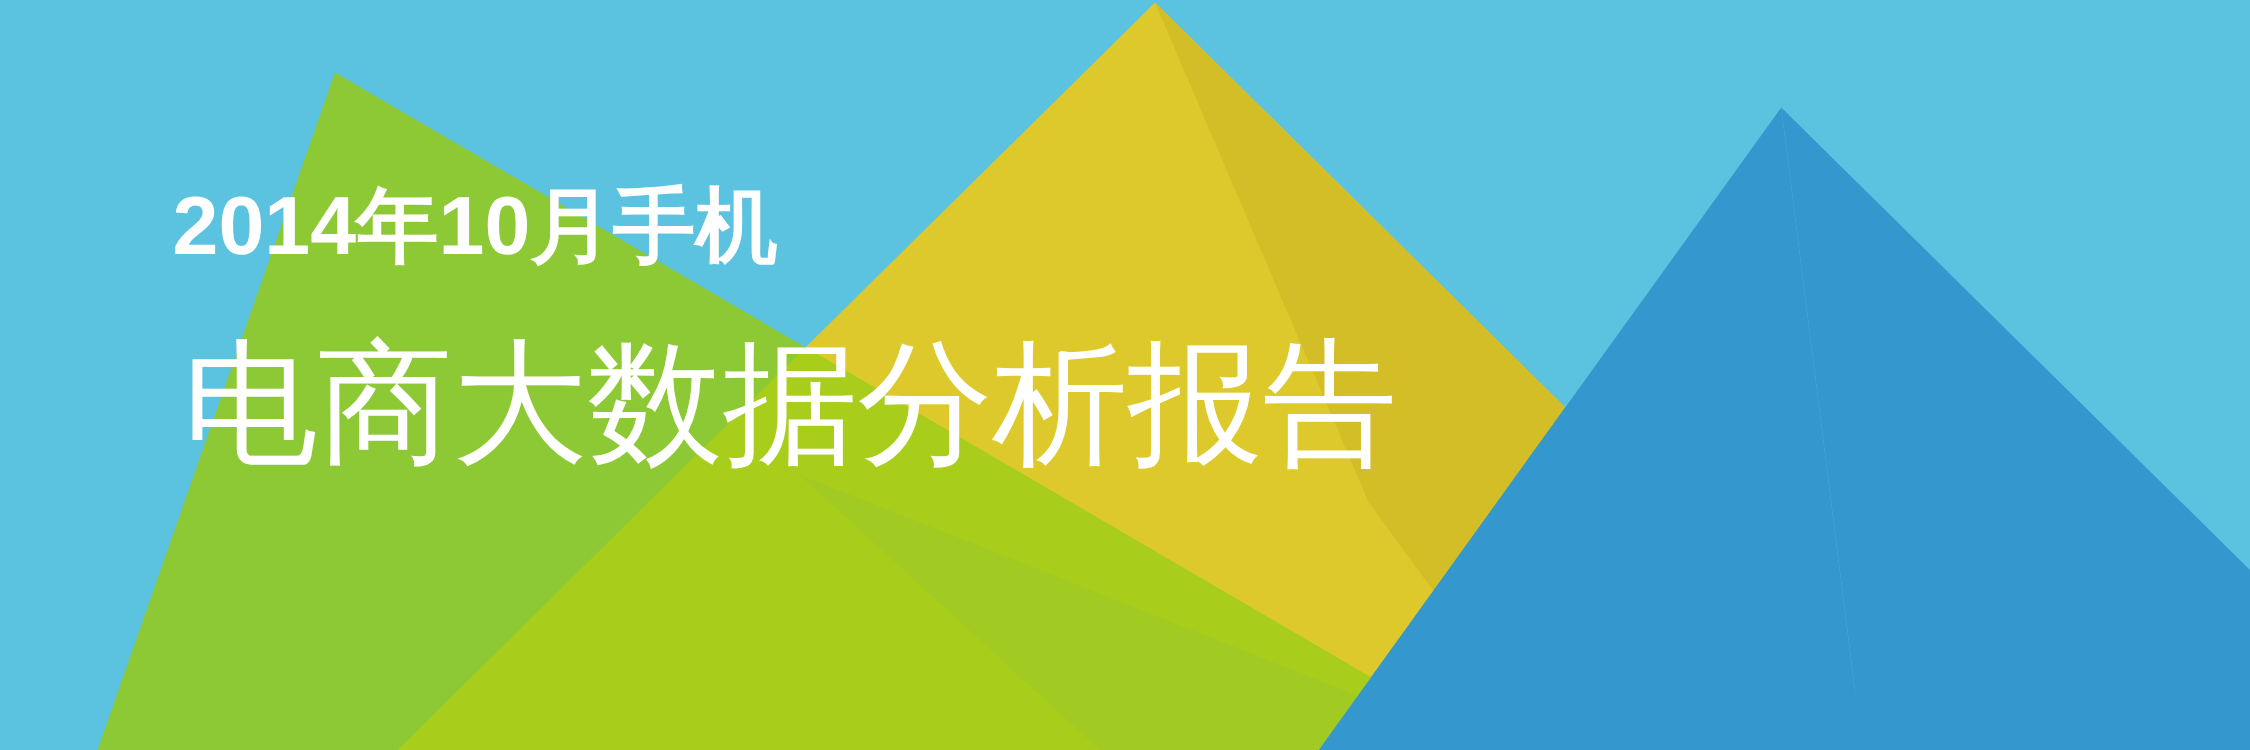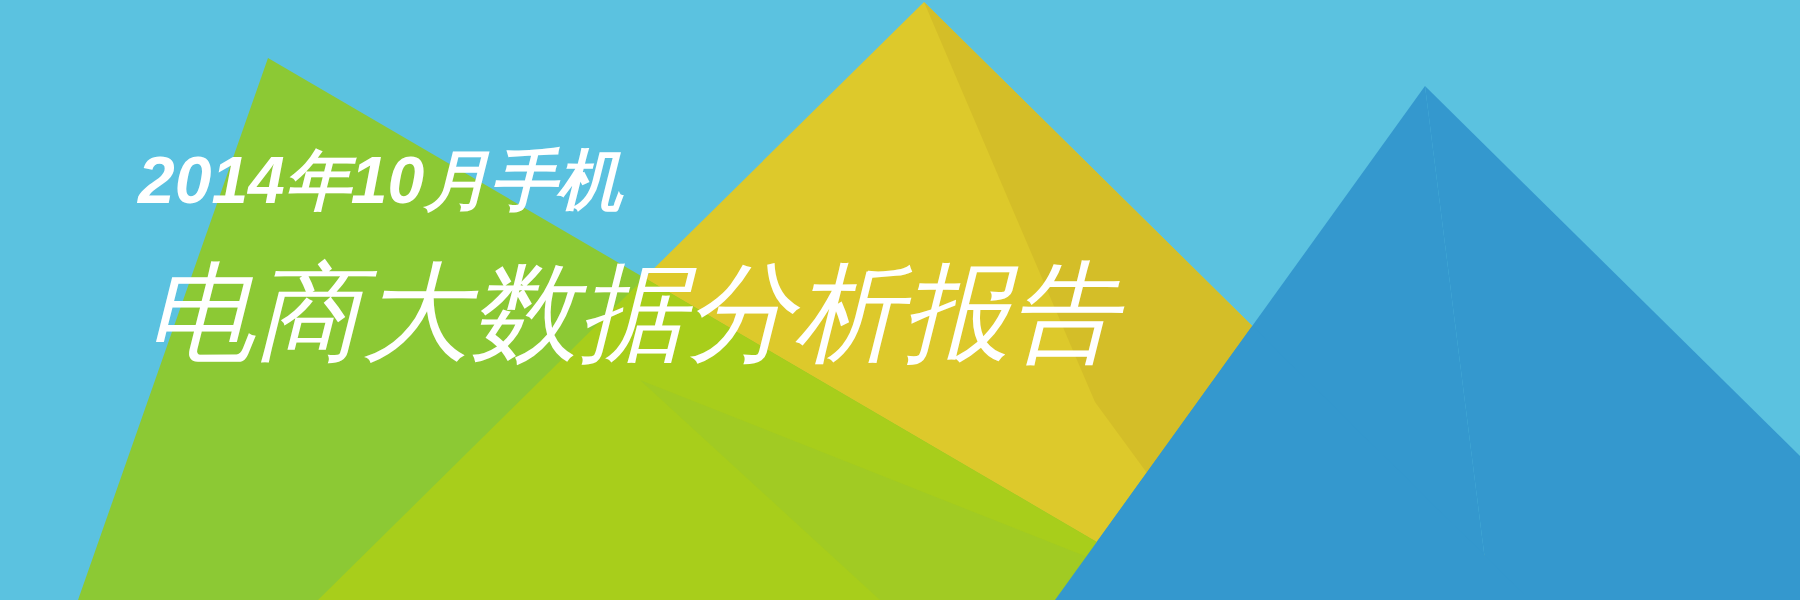--- a/index.html
+++ b/index.html
@@ -23,38 +23,37 @@
     height: 600px;
     display: block;
   }
   #title-block {
     position: absolute;
     left: 0;
     top: 0;
     width: 1800px;
     height: 600px;
     pointer-events: none;
-    font-style: italic;
   }
   .title-line {
     position: absolute;
     color: #ffffff;
     white-space: pre;
     letter-spacing: 0px;
   }
   #title-line-1 {
     left: 138px;
     top: 141px;
     font-size: 66px;
     font-weight: 700;
     line-height: 78px;
   }
   #title-line-2 {
     left: 146px;
-    top: 253px;
+    top: 263px;
     font-size: 108px;
     font-weight: 400;
     line-height: 120px;
   }
 </style>
 </head>
 <body>
 
 <div id="slide">
 

